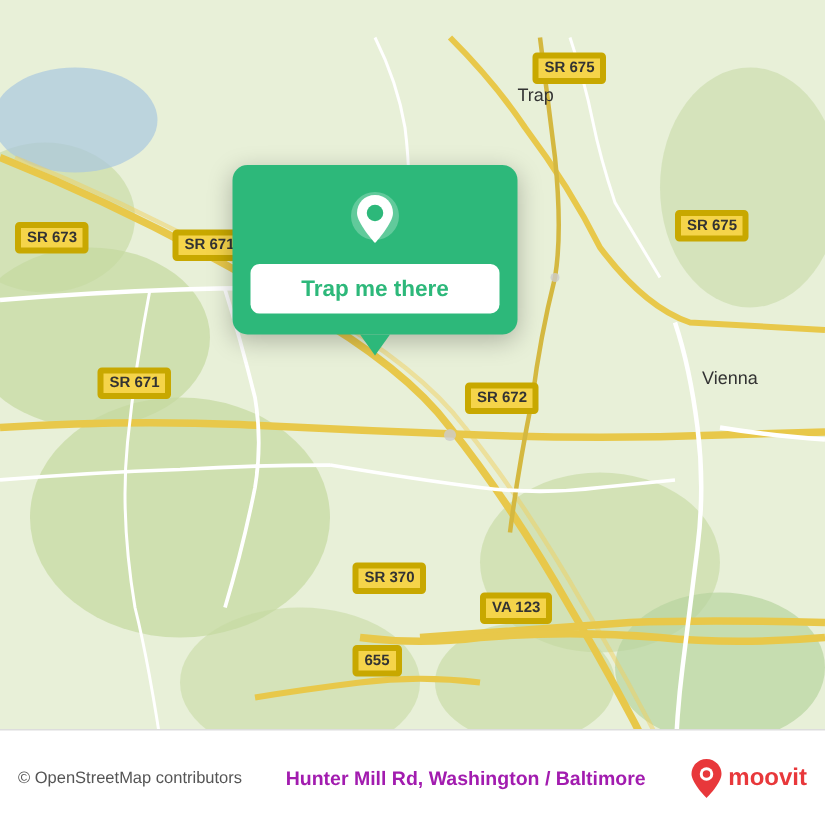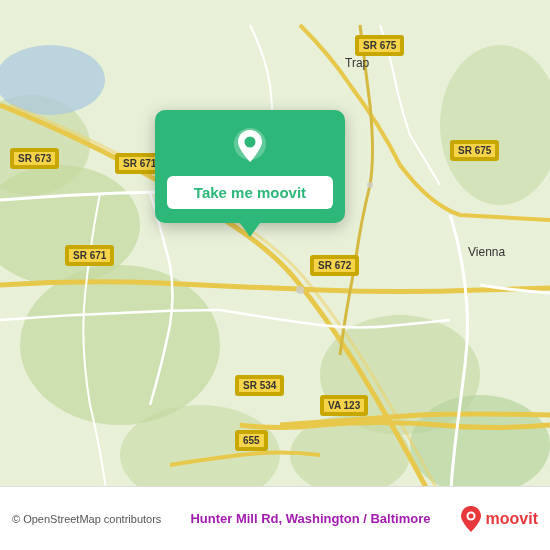--- a/index.html
+++ b/index.html
@@ -183,35 +183,35 @@
     <circle cx="300" cy="265" r="4" fill="#ccc" opacity="0.8"></circle>
     <circle cx="370" cy="160" r="3" fill="#ccc" opacity="0.8"></circle>
   </svg>
 
   <div class="road-label yellow" style="top:35px;left:355px;">SR 675</div>
   <div class="road-label yellow" style="top:140px;left:450px;">SR 675</div>
   <div class="road-label yellow" style="top:148px;left:10px;">SR 673</div>
   <div class="road-label yellow" style="top:153px;left:115px;">SR 671</div>
   <div class="road-label yellow" style="top:245px;left:65px;">SR 671</div>
   <div class="road-label yellow" style="top:255px;left:310px;">SR 672</div>
-  <div class="road-label yellow" style="top:375px;left:235px;">SR 534</div>
+  <div class="road-label yellow" style="top:375px;left:235px;">SR 370</div>
   <div class="road-label yellow" style="top:395px;left:320px;">VA 123</div>
   <div class="road-label yellow" style="top:430px;left:235px;">655</div>
 
   <div class="city-label" style="top:20px;left:345px;margin-top:36px;">Trap</div>
   <div class="city-label" style="top:245px;left:468px;">Vienna</div>
 
   <div id="popup-card">
 
     <svg class="map-pin-icon" viewBox="0 0 40 40" xmlns="http://www.w3.org/2000/svg">
       <circle cx="20" cy="18" r="16" fill="white" opacity="0.25"></circle>
       <path d="M20 4 C13 4 8 9.5 8 16 C8 23 20 36 20 36 C20 36 32 23 32 16 C32 9.5 27 4 20 4Z" fill="white"></path>
       <circle cx="20" cy="16" r="5.5" fill="#2db87a"></circle>
     </svg>
-    <button id="take-me-there-btn">Take me moovit</button>
+    <button id="take-me-there-btn">Trap me there</button>
   </div>
 
   <div id="bottom-bar">
     <span class="copyright">© OpenStreetMap contributors</span>
     <span id="location-label">Hunter Mill Rd, Washington / Baltimore</span>
 
     <div id="moovit-logo">
       <svg width="22" height="28" viewBox="0 0 22 28" xmlns="http://www.w3.org/2000/svg">
         <path d="M11 1 C5.5 1 1 5.5 1 11 C1 17 11 27 11 27 C11 27 21 17 21 11 C21 5.5 16.5 1 11 1Z" fill="#e8383b"></path>
         <circle cx="11" cy="11" r="4.5" fill="white"></circle>

